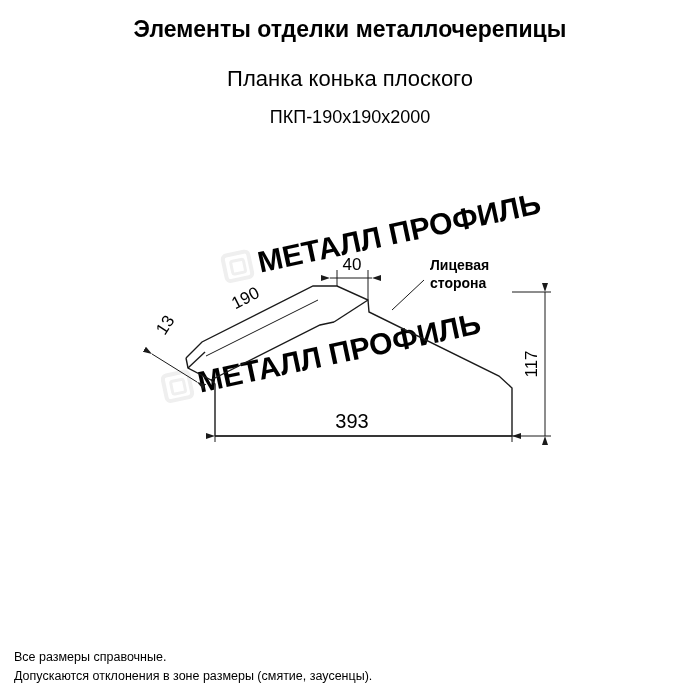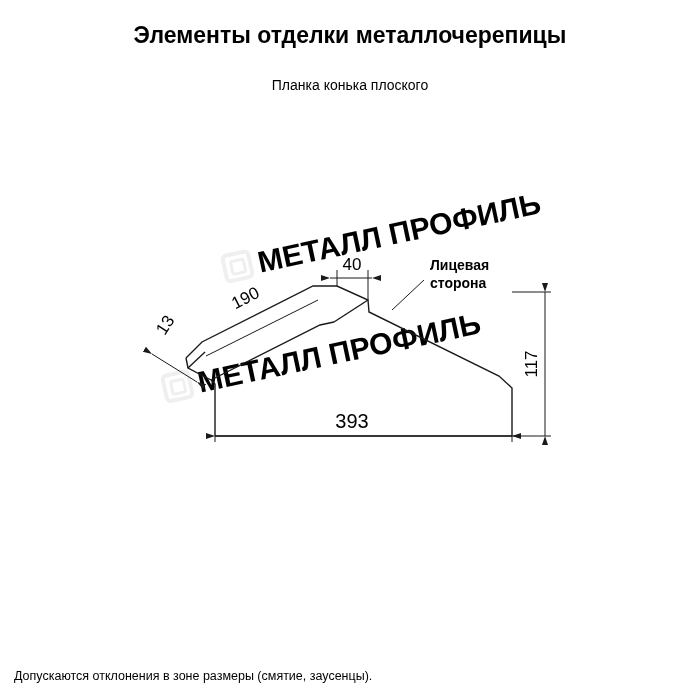--- a/index.html
+++ b/index.html
@@ -15,34 +15,34 @@
     position: relative;
     overflow: hidden;
   }
   .page {
     position: relative;
     width: 700px;
     height: 700px;
   }
   .title-block {
     position: absolute;
-    top: 20px;
+    top: 14px;
     left: 0;
     width: 700px;
     text-align: center;
   }
   .main-title {
     font-size: 23px;
     font-weight: bold;
     letter-spacing: 0px;
     margin: 0;
     line-height: 30px;
   }
   .sub-title {
-    font-size: 14px;
+    font-size: 22px;
     margin: 12px;
     margin-top: 22px;
     line-height: 26px;
   }
   .sub-title-2 {
     font-size: 18px;
     margin: 0;
     margin-top: 4px;
     line-height: 26px;
   }
@@ -77,20 +77,21 @@
   }
 </style>
 </head>
 <body>
 
 <div class="page">
 
   <div class="title-block">
     <div class="main-title">Элементы отделки металлочерепицы</div>
     <div class="sub-title">Планка конька плоского</div>
+    <div class="sub-title-2">ПКП-190х190х2000</div>
   </div>
 
   <div class="watermarks">
     <svg width="700" height="340" viewBox="0 0 700 340" xmlns="http://www.w3.org/2000/svg">
       <g opacity="1">
         <g transform="translate(225,110) rotate(-12)">
           <rect x="0" y="-14" width="26" height="26" rx="4" fill="none" stroke="#efefef" stroke-width="4"></rect>
           <rect x="7" y="-7" width="13" height="13" rx="2" fill="none" stroke="#efefef" stroke-width="3"></rect>
           <text x="34" y="10" font-size="30" font-weight="bold" fill="#efefef">МЕТАЛЛ ПРОФИЛЬ</text>
         </g>
@@ -169,16 +170,17 @@
         <line x1="215" y1="276" x2="512" y2="276" marker-start="url(#arrowStart)" marker-end="url(#arrowEnd)"></line>
       </g>
       <text x="352" y="117" font-size="0"></text>
       <text x="352" y="112" font-size="0"></text>
       <text x="352" y="110" font-size="0"></text>
       <text x="352" y="268" font-size="20" text-anchor="middle">393</text>
     </svg>
   </div>
 
   <div class="footer">
+    <div>Все размеры справочные.</div>
     <div>Допускаются отклонения в зоне размеры (смятие, заусенцы).</div>
   </div>
 
 </div>
 
 </body></html>

